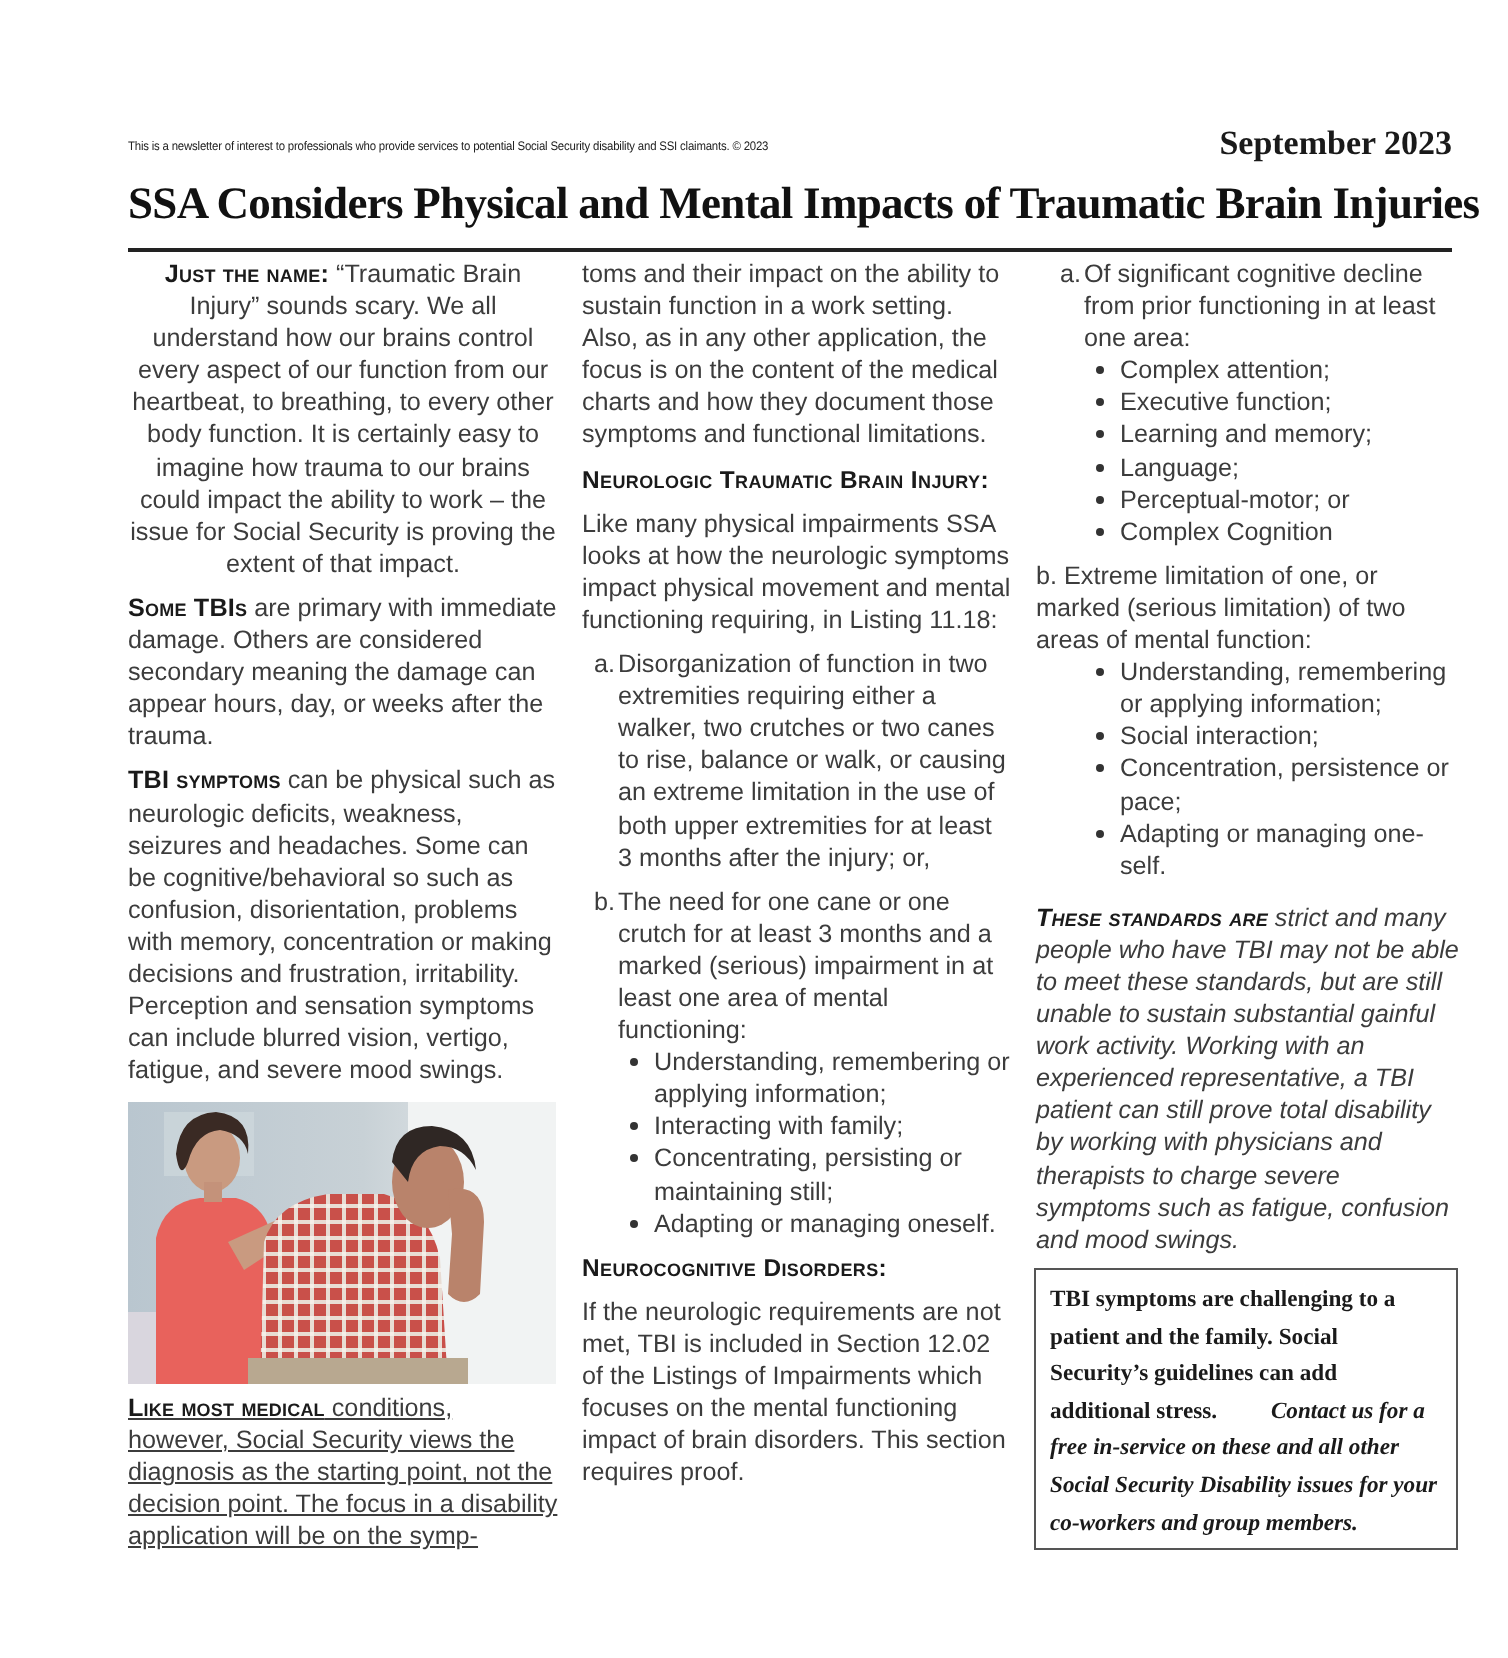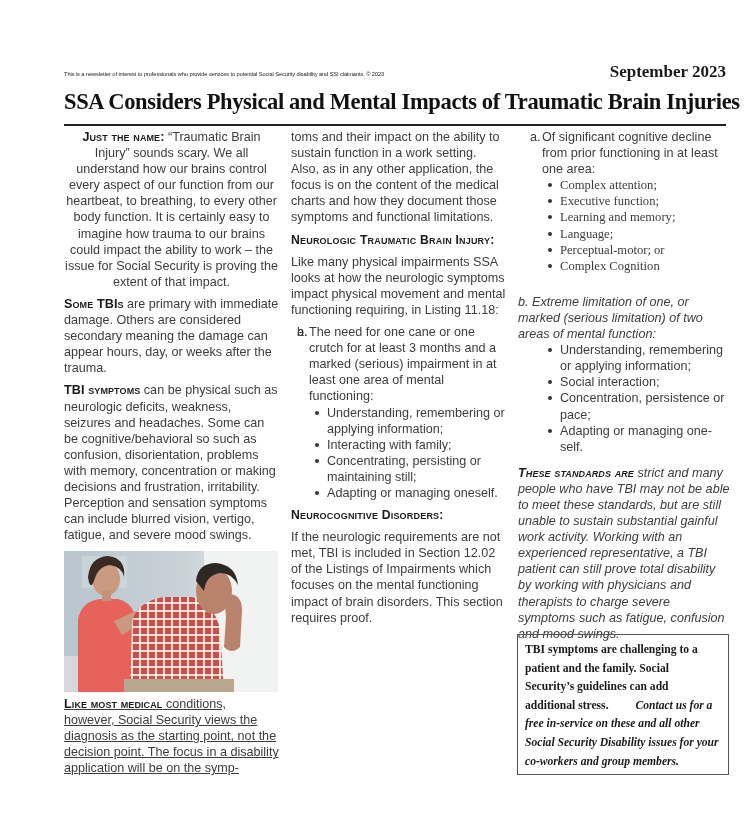--- a/index.html
+++ b/index.html
@@ -49,21 +49,21 @@
     .c3-item { position: relative; padding-left: 24px; }
     .c3-item .mk { position: absolute; left: 12px; top: 0; }
 
     ul.bul { list-style: none; }
     ul.bul li { position: relative; }
     ul.bul li .dot {
       position: absolute; top: 6px; width: 4px; height: 4px; border-radius: 50%; background: #333;
     }
     .bul-col2 li { padding-left: 36px; }
     .bul-col2 li .dot { left: 24px; }
-    .bul-col3a li { padding-left: 42px; font-family: Liberation Serif, serif; }
+    .bul-col3a li { padding-left: 42px; }
     .bul-col3a li .dot { left: 30px; }
     .bul-col3b li { padding-left: 42px; }
     .bul-col3b li .dot { left: 30px; }
 
     .photo {
       position: absolute; left: 64px; top: 551px; width: 214px; height: 141px; overflow: hidden;
       background: #d9dde0;
     }
 
     .callout {
@@ -132,20 +132,21 @@
     <span class="lead">Like most medical</span><span> conditions, however, Social Security views the diagnosis as the starting point, not the decision point. The focus in a disability application will be on the symp-</span>
   </p>
 </div>
 
 <div class="col col2">
   <p class="p">toms and their impact on the ability to sustain function in a work setting. Also, as in any other application, the focus is on the content of the medical charts and how they document those symptoms and functional limitations.</p>
   <div class="subhead">Neurologic Traumatic Brain Injury:</div>
   <p class="p">Like many physical impairments SSA looks at how the neurologic symptoms impact physical movement and mental functioning requiring, in Listing 11.18:</p>
   <div class="item">
     <span class="mk">a.</span>
+    <span>Disorganization of function in two extremities requiring either a walker, two crutches or two canes to rise, balance or walk, or causing an extreme limitation in the use of both upper extremities for at least 3 months after the injury; or,</span>
   </div>
   <div class="item item-b">
     <span class="mk">b.</span>
     <span>The need for one cane or one crutch for at least 3 months and a marked (serious) impairment in at least one area of mental functioning:</span>
   </div>
   <ul class="bul bul-col2">
     <li><span class="dot"></span><span>Understanding, remembering or applying information;</span></li>
     <li><span class="dot"></span><span>Interacting with family;</span></li>
     <li><span class="dot"></span><span>Concentrating, persisting or maintaining still;</span></li>
     <li><span class="dot"></span><span>Adapting or managing oneself.</span></li>
@@ -160,21 +161,21 @@
     <span>Of significant cognitive decline from prior functioning in at least one area:</span>
   </div>
   <ul class="bul bul-col3a">
     <li><span class="dot"></span><span>Complex attention;</span></li>
     <li><span class="dot"></span><span>Executive function;</span></li>
     <li><span class="dot"></span><span>Learning and memory;</span></li>
     <li><span class="dot"></span><span>Language;</span></li>
     <li><span class="dot"></span><span>Perceptual-motor; or</span></li>
     <li><span class="dot"></span><span>Complex Cognition</span></li>
   </ul>
-  <p style="margin-top:20px;font-style:italic;">b. Extreme limitation of one, or marked (serious limitation) of two areas of mental function:</p>
+  <p style="margin-top:6px;">b. Extreme limitation of one, or marked (serious limitation) of two areas of mental function:</p>
   <ul class="bul bul-col3b">
     <li><span class="dot"></span><span>Understanding, remembering or applying information;</span></li>
     <li><span class="dot"></span><span>Social interaction;</span></li>
     <li><span class="dot"></span><span>Concentration, persistence or pace;</span></li>
     <li><span class="dot"></span><span>Adapting or managing one-self.</span></li>
   </ul>
   <p class="p" style="margin-top:10px;font-style:italic;">
     <span class="lead">These standards are</span><span> strict and many people who have TBI may not be able to meet these standards, but are still unable to sustain substantial gainful work activity. Working with an experienced representative, a TBI patient can still prove total disability by working with physicians and therapists to charge severe symptoms such as fatigue, confusion and mood swings.</span>
   </p>
 </div>

